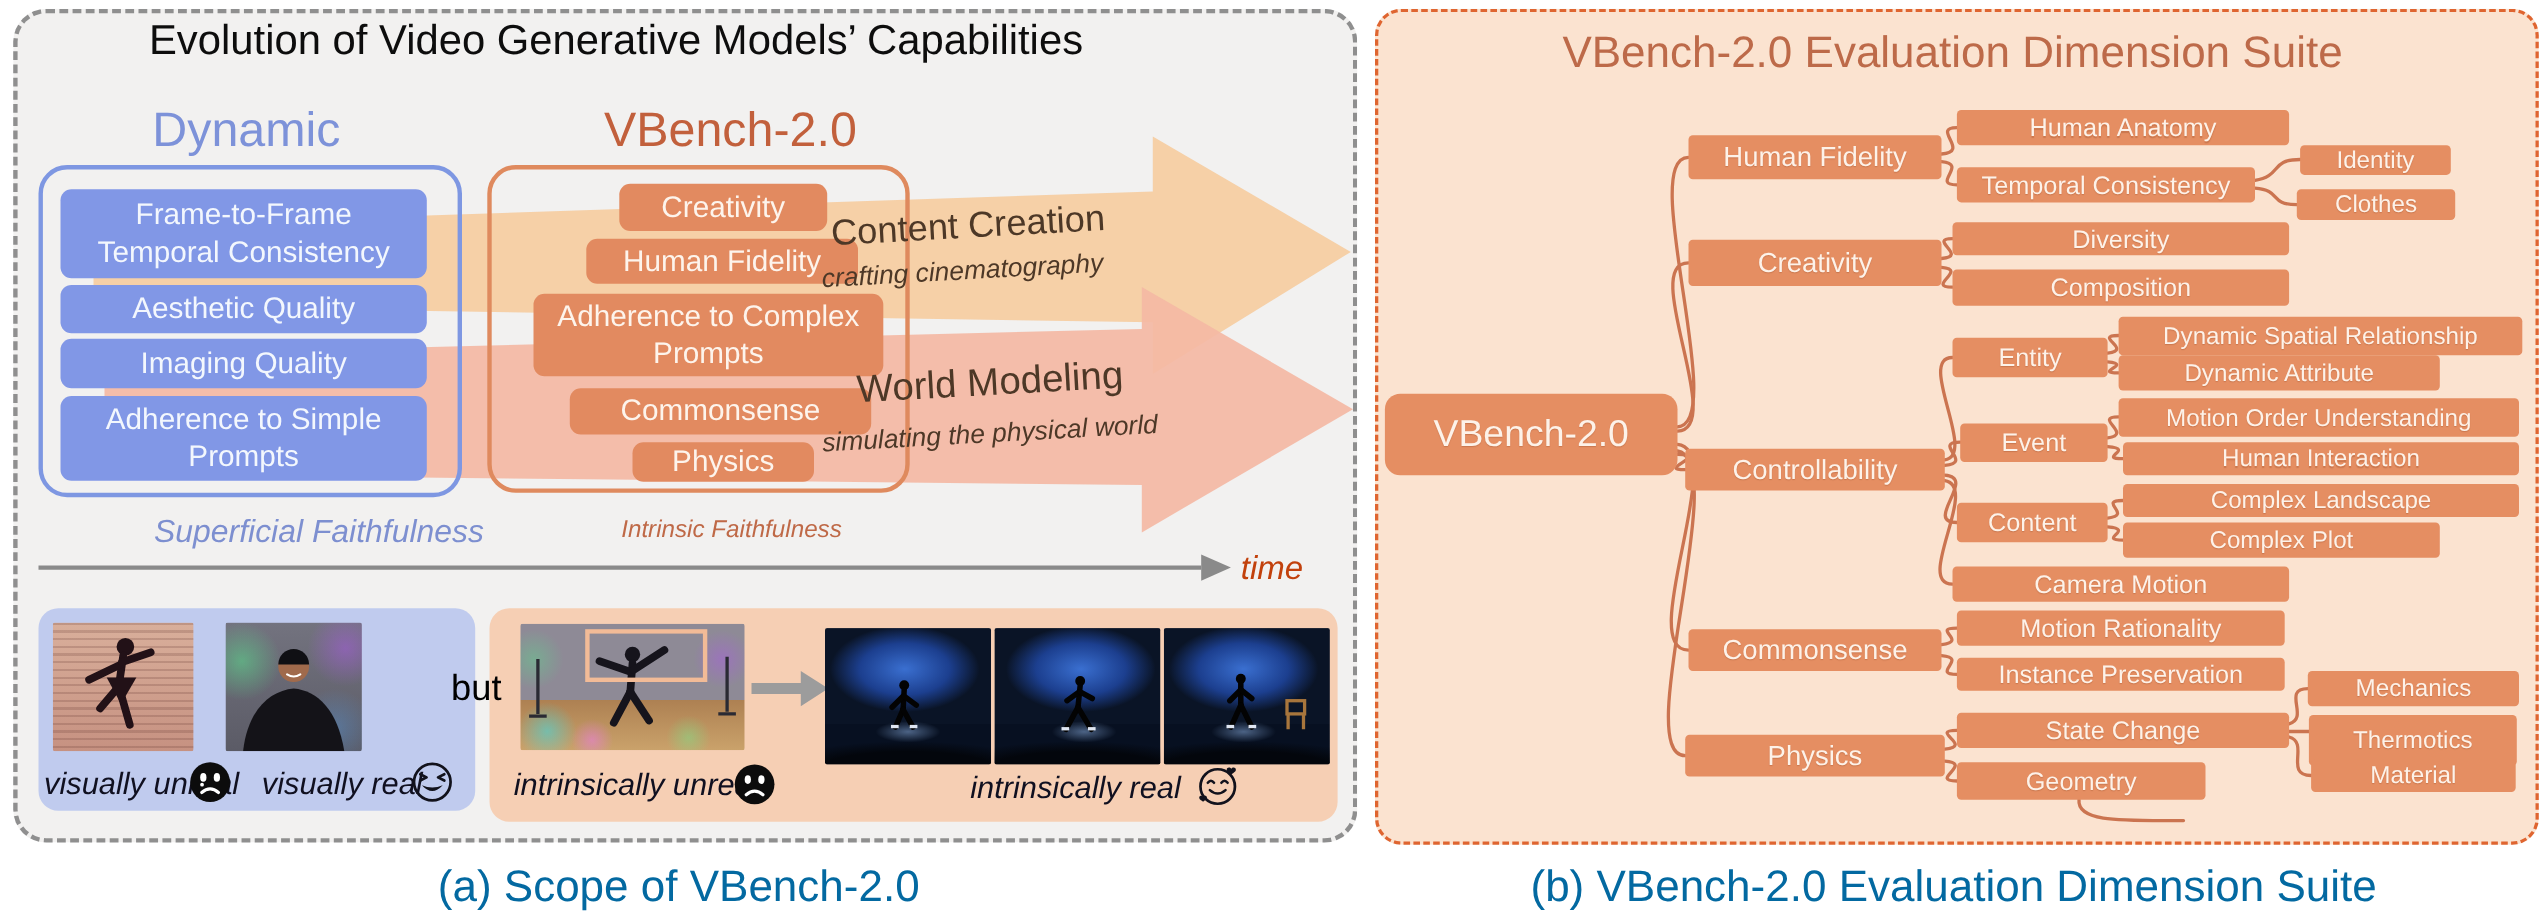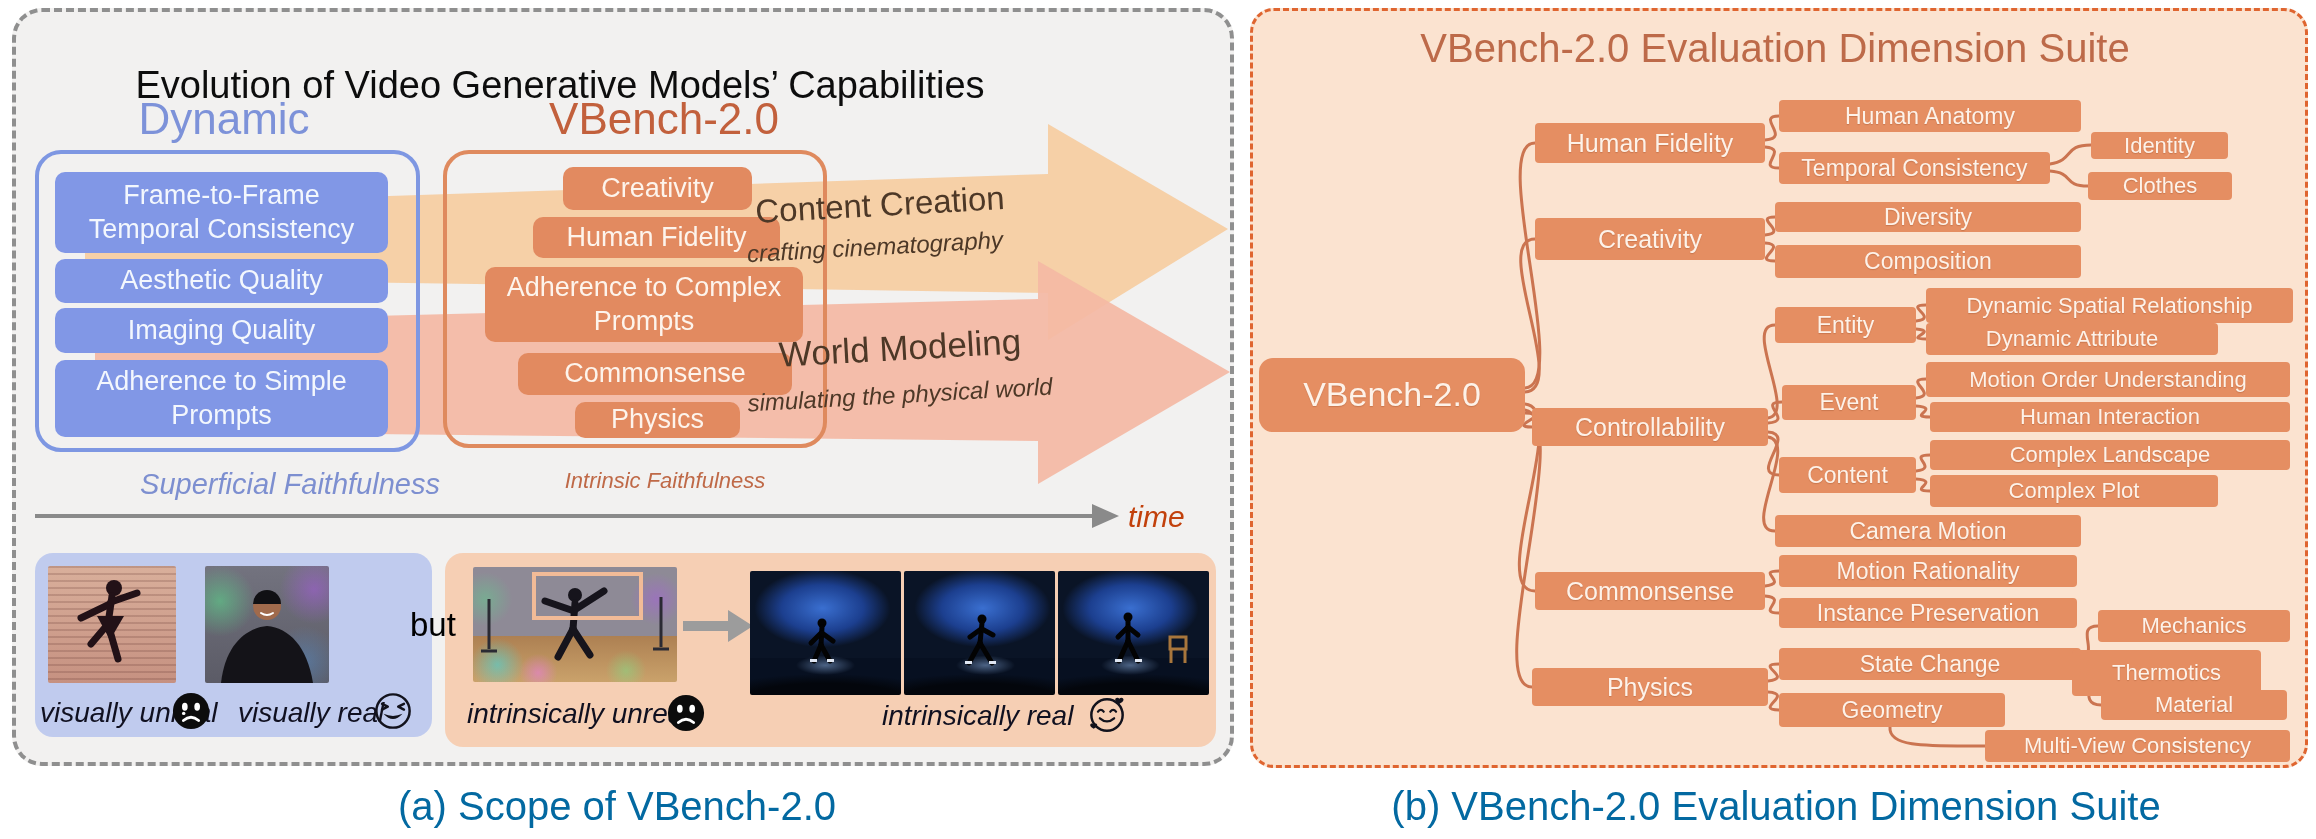--- a/index.html
+++ b/index.html
@@ -4,21 +4,21 @@
 <style>
   html,body{margin:0;padding:0;background:#ffffff;}
   .stage{position:relative;width:2316px;height:839px;background:#ffffff;
          font-family:"Liberation Sans",sans-serif;overflow:hidden;color:#111;}
   .abs{position:absolute;}
   .center{display:flex;align-items:center;justify-content:center;text-align:center;}
 
   
   .panel-a{left:12px;top:8px;width:1222px;height:758px;background:#f2f1f0;
            border:4px dashed #8f8f8f;border-radius:30px;box-sizing:border-box;}
-  .title-a{left:60px;top:16px;width:1000px;font-size:38px;color:#0d0d0d;text-align:center;margin-top:48px;}
+  .title-a{left:60px;top:16px;width:1000px;font-size:38px;color:#0d0d0d;text-align:center;}
   .hd-vbench{left:118px;top:94px;width:212px;font-size:44px;color:#7d92d9;text-align:center;}
   .hd-vbench2{left:545px;top:94px;width:238px;font-size:44px;color:#c2603c;text-align:center;}
   .box-blue{left:35px;top:150px;width:385px;height:302px;border:4px solid #7e97e2;
             border-radius:26px;box-sizing:border-box;background:transparent;}
   .box-orange{left:443px;top:150px;width:384px;height:298px;border:4px solid #df8a5e;
               border-radius:26px;box-sizing:border-box;background:transparent;}
   .blue-item{background:#8197e6;color:#f3f7fd;border-radius:10px;font-size:27px;line-height:1.25;
              padding:2px 10px;box-sizing:border-box;}
   .orange-item{background:#e28a60;color:#fdf4ec;border-radius:10px;font-size:27px;line-height:1.25;
                padding:2px 10px;box-sizing:border-box;}
@@ -305,19 +305,18 @@
 
     <div class="tnode lvl3" style="left:841px;top:124px;width:137px;height:27px">Identity</div>
     <div class="tnode lvl3" style="left:838px;top:164px;width:144px;height:28px">Clothes</div>
     <div class="tnode lvl3" style="left:676px;top:280px;width:367px;height:35px">Dynamic Spatial Relationship</div>
     <div class="tnode lvl3" style="left:676px;top:315px;width:292px;height:32px">Dynamic Attribute</div>
     <div class="tnode lvl3" style="left:676px;top:354px;width:364px;height:35px">Motion Order Understanding</div>
     <div class="tnode lvl3" style="left:680px;top:394px;width:360px;height:30px">Human Interaction</div>
     <div class="tnode lvl3" style="left:680px;top:432px;width:360px;height:30px">Complex Landscape</div>
     <div class="tnode lvl3" style="left:680px;top:467px;width:288px;height:32px">Complex Plot</div>
     <div class="tnode lvl3" style="left:848px;top:602px;width:192px;height:32px">Mechanics</div>
-    <div class="tnode lvl3" style="left:822px;top:642px;width:189px;height:46px">Thermotics</div>
+    <div class="tnode lvl3" style="left:849px;top:642px;width:189px;height:46px">Thermotics</div>
     <div class="tnode lvl3" style="left:851px;top:682px;width:186px;height:30px">Material</div>
-    <div class="tnode lvl3" style="left:735px;top:722px;width:305px;height:32px">Multi-View Consistency</div>
   </div>
 
   <div class="abs caption" style="left:1376px;top:784px;width:800px">(b) VBench-2.0 Evaluation Dimension Suite</div>
 </div>
 
 </body></html>

